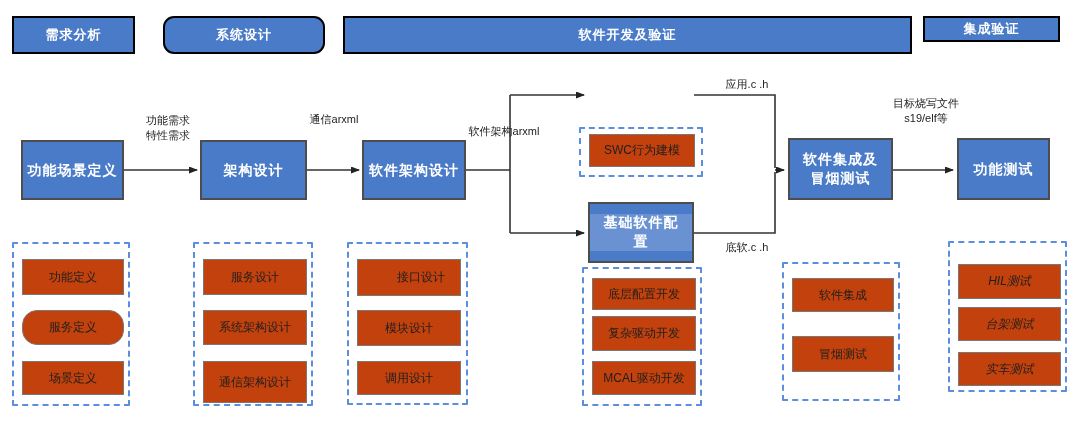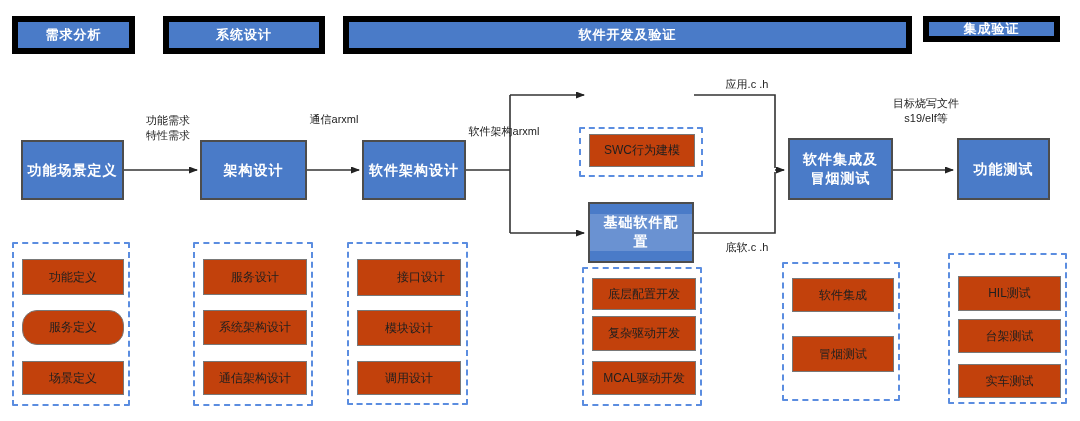--- a/index.html
+++ b/index.html
@@ -17,21 +17,21 @@
   .connectors {
     position: absolute;
     left: 0; top: 0;
     width: 1080px; height: 421px;
     pointer-events: none;
   }
 
   .phase-bar {
     position: absolute;
     background: #4a7bc8;
-    border: 6px solid #000000;
+    border: 2px solid #000000;
     color: #ffffff;
     font-weight: bold;
     font-size: 13px;
     display: flex;
     align-items: center;
     justify-content: center;
     letter-spacing: 1px;
   }
 
   .flow-node {
@@ -100,21 +100,21 @@
       <line x1="510" y1="95" x2="584" y2="95" marker-end="url(#arr)"></line>
       <line x1="510" y1="233" x2="584" y2="233" marker-end="url(#arr)"></line>
       <path d="M694,95 H775 V168"></path>
       <path d="M694,233 H775 V172"></path>
       <line x1="775" y1="170" x2="784" y2="170" marker-end="url(#arr)"></line>
       <line x1="893" y1="170" x2="953" y2="170" marker-end="url(#arr)"></line>
     </g>
   </svg>
 
   <div class="phase-bar" style="left:12px; top:16px; width:123px; height:38px;">需求分析</div>
-  <div class="phase-bar" style="left:163px; top:16px; width:162px; height:38px;">系统设计</div>
+  <div class="phase-bar" style="left:163px; top:16px; width:162px; height:38px;border-radius:11px;">系统设计</div>
   <div class="phase-bar" style="left:343px; top:16px; width:569px; height:38px;">软件开发及验证</div>
   <div class="phase-bar" style="left:923px; top:16px; width:137px; height:26px;">集成验证</div>
 
   <div class="flow-node" style="left:21px; top:140px; width:103px; height:60px;">功能场景定义</div>
 
   <div class="flow-node" style="left:200px; top:140px; width:107px; height:60px;">架构设计</div>
 
   <div class="flow-node" style="left:362px; top:140px; width:104px; height:60px;">软件架构设计</div>
 
 
@@ -153,39 +153,39 @@
 
   <div class="dashed-group" style="left:12px; top:242px; width:118px; height:164px;">
     <div class="detail-item" style="top:15px; height:36px;">功能定义</div>
     <div class="detail-item" style="top:66px; height:35px;border-radius:15px;">服务定义</div>
     <div class="detail-item" style="top:117px; height:34px;">场景定义</div>
   </div>
 
   <div class="dashed-group" style="left:193px; top:242px; width:120px; height:164px;">
     <div class="detail-item" style="top:15px; height:36px; width:104px;">服务设计</div>
     <div class="detail-item" style="top:66px; height:35px; width:104px;">系统架构设计</div>
-    <div class="detail-item" style="top:117px; height:34px; width:104px;">通信架构设计</div>
+    <div class="detail-item" style="top:117px; height:42px; width:104px;">通信架构设计</div>
   </div>
 
   <div class="dashed-group" style="left:347px; top:242px; width:121px; height:163px;">
     <div class="detail-item" style="top:15px; height:37px; width:104px;padding-left:24px;">接口设计</div>
     <div class="detail-item" style="top:66px; height:36px; width:104px;">模块设计</div>
     <div class="detail-item" style="top:117px; height:34px; width:104px;">调用设计</div>
   </div>
 
   <div class="dashed-group" style="left:582px; top:267px; width:120px; height:139px;">
     <div class="detail-item" style="top:9px;  height:32px; width:104px;">底层配置开发</div>
     <div class="detail-item" style="top:47px; height:35px; width:104px;">复杂驱动开发</div>
     <div class="detail-item" style="top:92px; height:34px; width:104px;">MCAL驱动开发</div>
   </div>
 
   <div class="dashed-group" style="left:782px; top:262px; width:118px; height:139px;">
     <div class="detail-item" style="top:14px; height:34px;">软件集成</div>
     <div class="detail-item" style="top:72px; height:36px;">冒烟测试</div>
   </div>
 
-  <div class="dashed-group" style="left:948px; top:253px; width:119px; height:151px;">
+  <div class="dashed-group" style="left:948px; top:241px; width:119px; height:151px;font-style:italic;">
     <div class="detail-item" style="top:21px;  height:35px; width:103px;">HIL测试</div>
     <div class="detail-item" style="top:64px;  height:34px; width:103px;">台架测试</div>
     <div class="detail-item" style="top:109px; height:34px; width:103px;">实车测试</div>
   </div>
 
 </div>
 
 </body></html>

